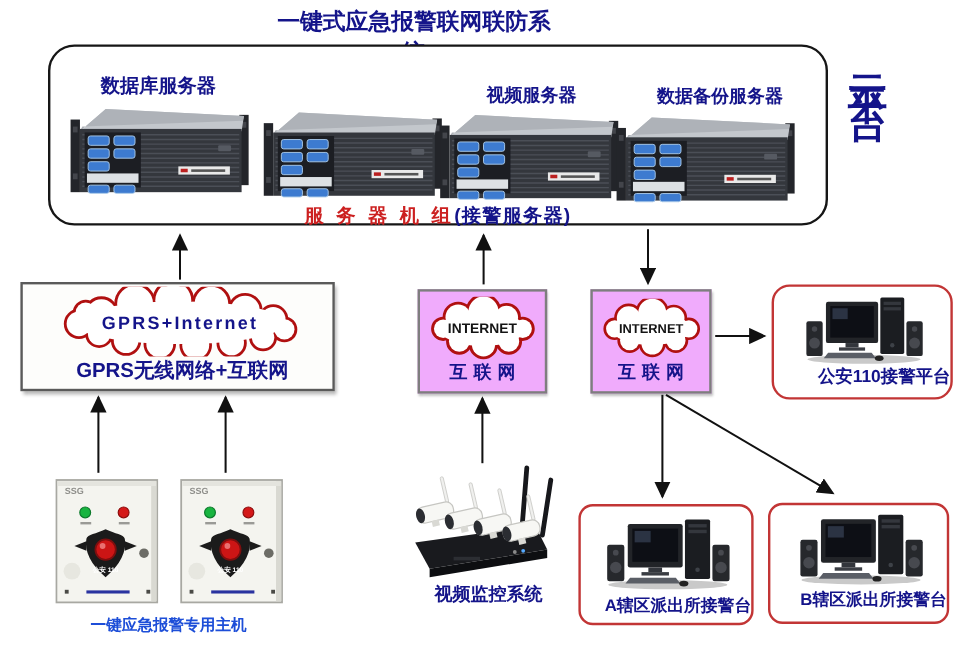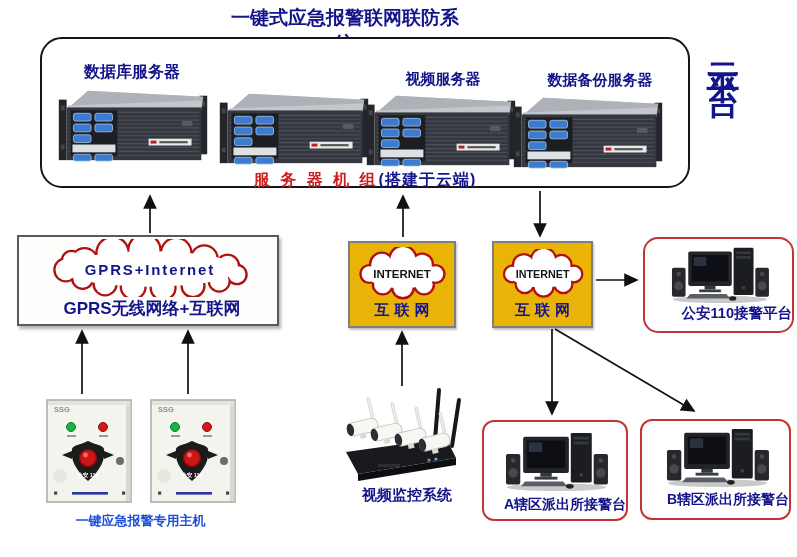--- a/index.html
+++ b/index.html
@@ -40,21 +40,21 @@
   .cluster-caption .blu  { color:#14148a; letter-spacing:1px; }
 
   .gprs-box {
     left:17px; top:235px; width:262px; height:91px; background:#fdfdfb;
     border:2px solid #5a5a5a; box-shadow:2px 3px 3px rgba(0,0,0,.3);
   }
   .gprs-cloud { position:absolute; left:8px; top:2px; width:246px; height:58px; }
   .gprs-caption { position:absolute; left:4px; bottom:4px; width:100%; text-align:center;
     font-size:17px; font-weight:bold; color:#14148a; }
 
-  .inet-box { background:#eab308; border:2px solid #7e7e7e; box-shadow:1px 2px 2px rgba(0,0,0,.25); }
+  .inet-box { background:#f0abfc; border:2px solid #7e7e7e; box-shadow:1px 2px 2px rgba(0,0,0,.25); }
   .inet-box.left  { left:348px; top:241px; width:108px; height:87px; }
   .inet-box.right { left:492px; top:241px; width:101px; height:87px; }
   .inet-cloud { position:absolute; left:3px; top:4px; width:96%; height:54px; }
   .inet-caption { position:absolute; left:0; bottom:6px; width:100%; text-align:center;
     font-size:15px; font-weight:bold; color:#14148a; letter-spacing:5px; text-indent:5px; }
 
   .red-box { background:#fff; border:2.5px solid #c23535; }
   .police-box { left:643px; top:237px; width:151px; height:96px; border-radius:15px; }
   .station-a  { left:482px; top:420px; width:146px; height:101px; border-radius:12px; }
   .station-b  { left:640px; top:419px; width:151px; height:101px; border-radius:12px;padding-left:40px; }
@@ -229,21 +229,21 @@
     <svg class="srv-img s2">
         <use href="#sym-server"></use>
       </svg>
     <svg class="srv-img s3">
         <use href="#sym-server"></use>
       </svg>
     <svg class="srv-img s4">
         <use href="#sym-server"></use>
       </svg>
     <div class="cluster-caption">
-      <span class="red">服 务 器 机 组</span><span class="blu">(搭建于云端)</span>
+      <span class="red">服 务 器 机 组</span><span class="blu">(接警服务器)</span>
     </div>
   </div>
 
   <div class="abs gprs-box">
     <svg class="gprs-cloud" viewBox="0 0 244 62">
       <g stroke="#b01010" stroke-width="5" fill="none">
         <circle cx="52" cy="24" r="13"></circle>
           <circle cx="82" cy="15" r="16"></circle>
           <circle cx="116" cy="12" r="16"></circle>
         <circle cx="150" cy="15" r="15"></circle>

